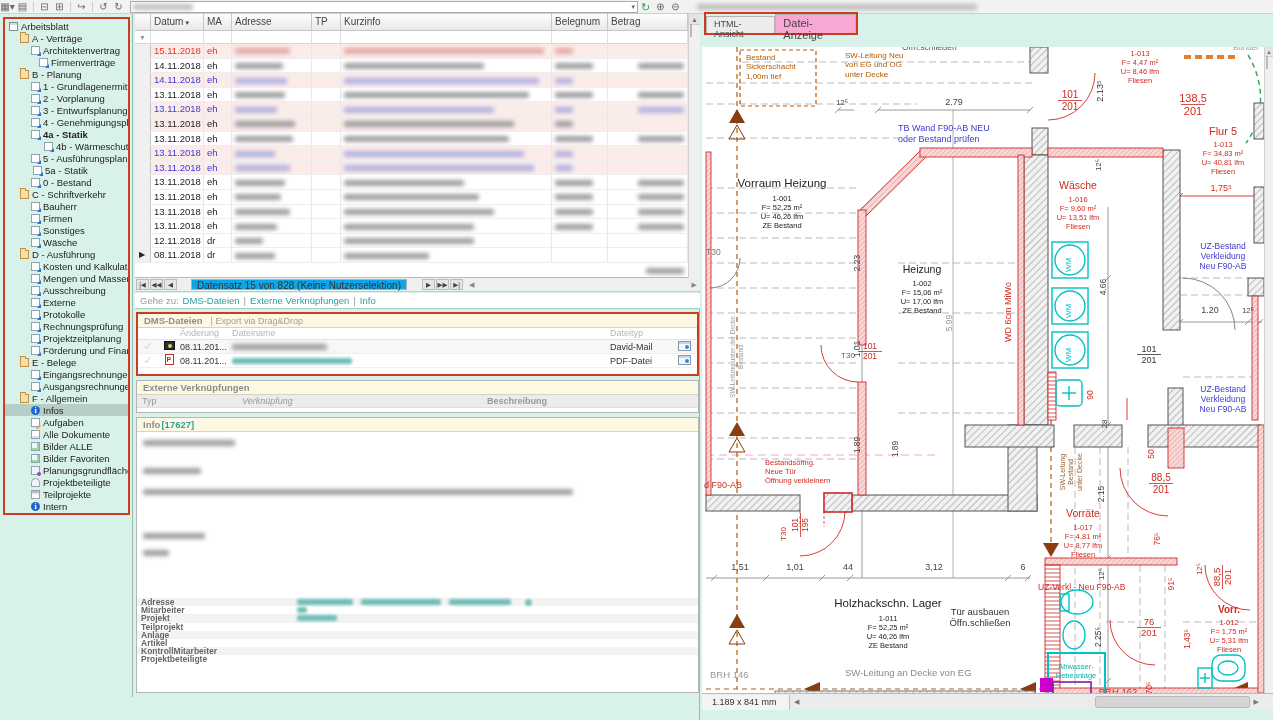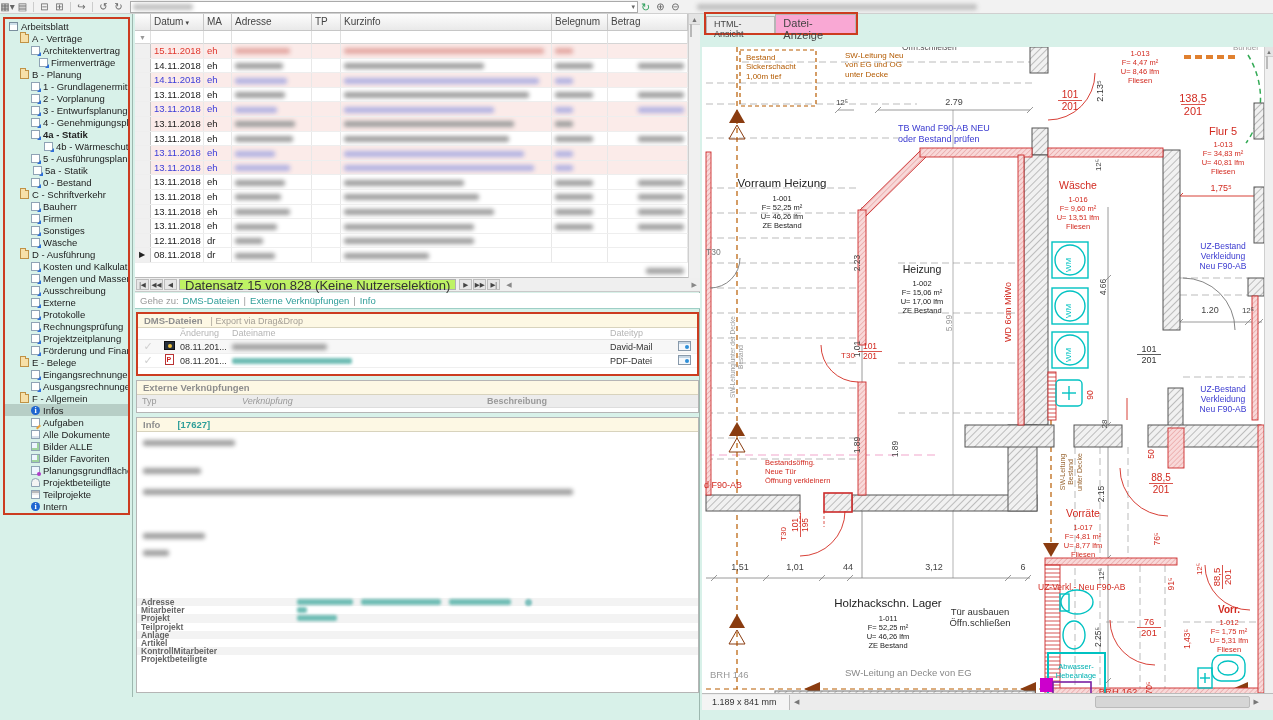--- a/index.html
+++ b/index.html
@@ -50,29 +50,29 @@
   .g-sel{width:16px;background:#f0f0f0;border-right:1px solid #c6c6c6;flex:none;position:relative;}
   .g-sel .mark{position:absolute;left:4px;top:2px;font-size:8px;color:#222;}
   .c-datum{width:53px;} .c-ma{width:28px;} .c-adr{width:80px;} .c-tp{width:29px;}
   .c-kurz{width:211px;} .c-beleg{width:56px;} .c-betr{width:80px;text-align:right;}
   .vscroll{position:absolute;right:0;top:0;width:12px;background:#f0f0f0;border-left:1px solid #cfcfcf;}
   .vscroll .arr{display:block;height:11px;text-align:center;font-size:7px;color:#777;line-height:11px;background:#e4e4e4;border-bottom:1px solid #cfcfcf;}
   .vscroll .thumb{margin:1px;background:#d2d2d2;border:1px solid #b8b8b8;height:40px;}
   #gridsum{position:absolute;right:16px;bottom:3px;}
   #recnav{position:absolute;left:0;top:264px;width:565px;height:14px;background:#efefef;border-bottom:1px solid #c9c9c9;display:flex;align-items:center;font-size:8px;color:#555;}
   .nbtn{width:13px;height:11px;background:#e6e6e6;border:1px solid #bdbdbd;margin-left:1px;text-align:center;line-height:10px;font-size:6.5px;color:#444;flex:none;}
-  #recbox{height:11px;border:1px solid #b0b0b0;background:#bef264;margin:0 2px;padding:0 5px;line-height:11px;font-size:13px;color:#333;}
+  #recbox{height:11px;border:1px solid #b0b0b0;background:#0ea5e9;margin:0 14px;padding:0 5px;line-height:11px;font-size:10px;color:#333;}
   #gotobar{position:absolute;left:0;top:279px;width:565px;height:16px;background:#fff;border-bottom:1px solid #9ecfc6;display:flex;align-items:center;padding-left:5px;font-size:9.5px;}
   #gotobar .pre{color:#9a9a9a;margin-right:4px;}
   #gotobar a{color:#2f9e99;text-decoration:none;}
   #gotobar .bar{color:#9a9a9a;margin:0 4px;}
   .card{position:absolute;background:#fff;border:1px solid #b5b5b5;}
   .cream{height:14px;background:#fdf8e4;border-bottom:1px solid #d8d3bd;display:flex;align-items:center;padding:0 6px;font-size:9.5px;color:#8e8e8e;font-weight:bold;}
   .cream .sub{font-weight:normal;color:#a5a097;margin-left:8px;font-size:9px;}
-  .cream .tealnum{color:#2f9e99;margin-left:17px;}
+  .cream .tealnum{color:#2f9e99;margin-left:1px;}
   #dmswrap{position:absolute;left:1px;top:298px;width:563px;height:64px;border:2px solid #cc3c20;background:#fff;}
   .dms-cols{display:flex;height:12px;color:#b5b5b5;font-size:9px;border-bottom:1px solid #e3e3e3;}
   .dms-row{display:flex;height:14px;align-items:center;font-size:9px;color:#333;border-bottom:1px solid #efefef;}
   .dms-row:nth-child(odd){background:#f7f7f7;}
   .d-chk{width:20px;text-align:center;color:#cfcfcf;font-size:11px;flex:none;}
   .d-ico{width:22px;flex:none;text-align:center;}
   .d-and{width:52px;flex:none;}
   .d-nam{width:378px;flex:none;}
   .d-typ{width:68px;flex:none;}
   .d-win{width:18px;flex:none;}

